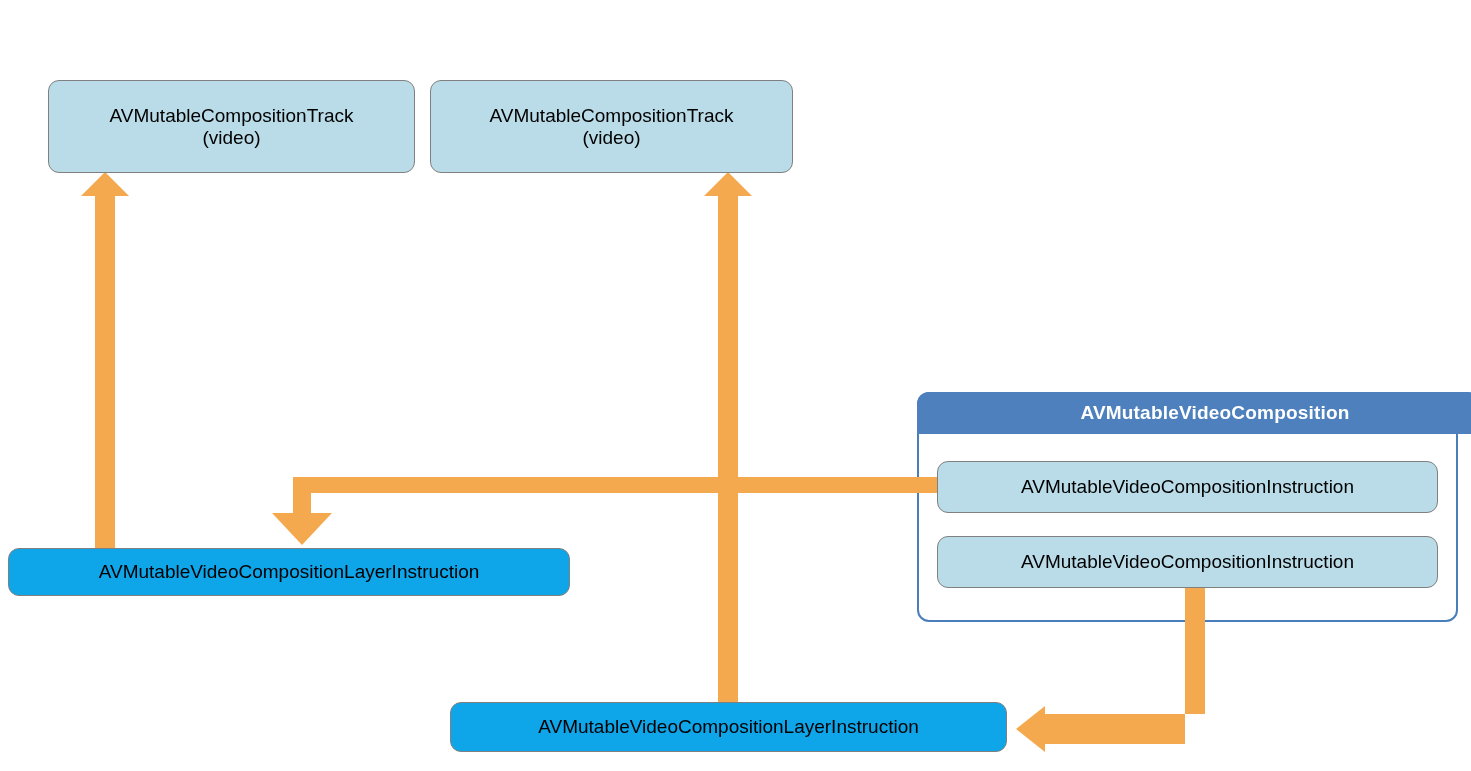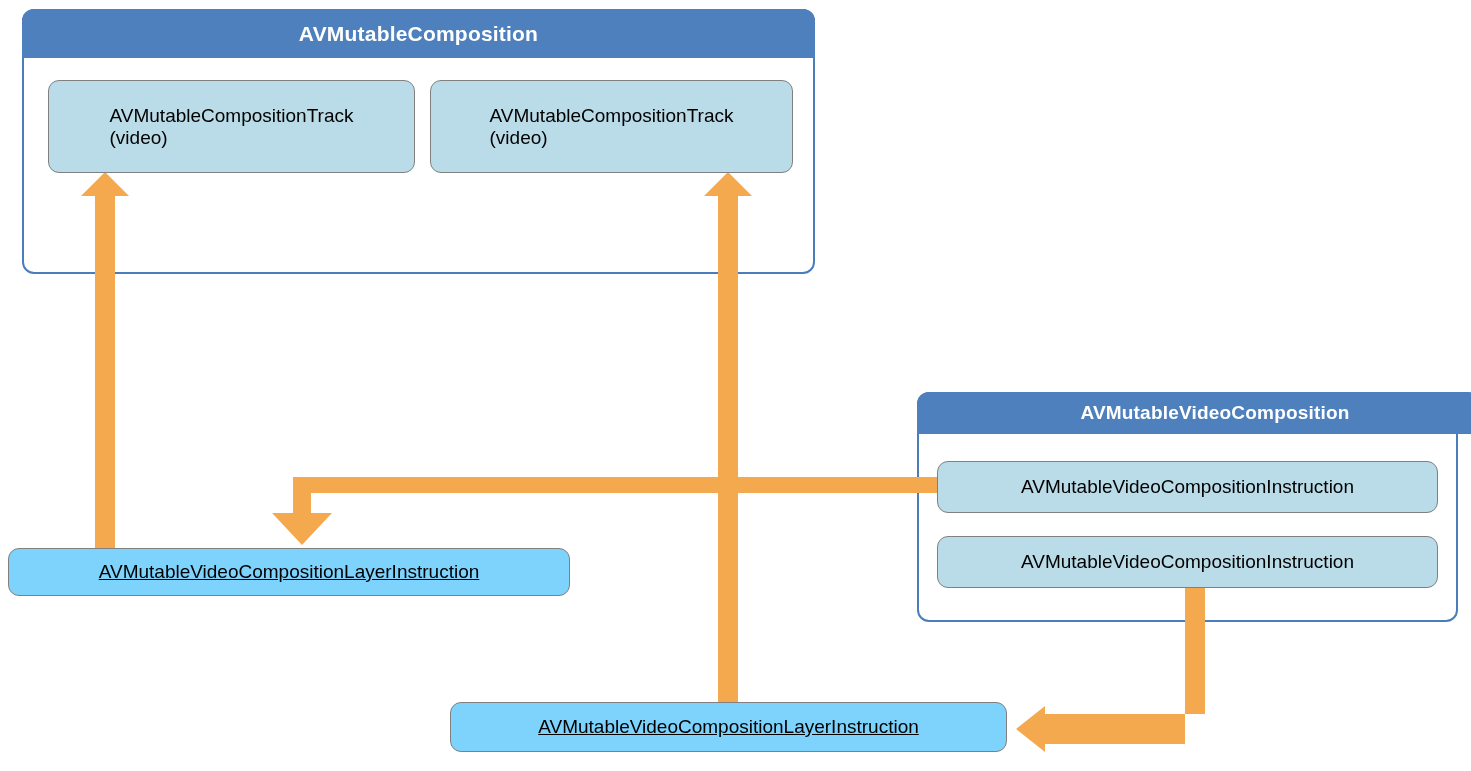--- a/index.html
+++ b/index.html
@@ -44,26 +44,27 @@
 
   
   .node {
     position: absolute;
     box-sizing: border-box;
     border: 1.5px solid #808080;
     border-radius: 11px;
     display: flex;
     align-items: center;
     justify-content: center;
+    text-align: center;
     color: #000000;
     line-height: 1.15;
     white-space: pre-line;
   }
   .node.blue { background: #B9DCE8; }
-  .node.green { background: #7dd3fc; text-decoration: underline; }
+  .node.green { background: #0ea5e9; }
 
   
   #arrows {
     position: absolute;
     left: 0; top: 0;
     width: 1471px;
     height: 771px;
     z-index: 2;
     pointer-events: none;
   }
@@ -81,23 +82,20 @@
       <path d="M 95 580 L 95 196 L 81 196 L 105 172 L 129 196 L 115 196 L 115 580 Z"></path>
 
       <path d="M 718 715 L 718 196 L 704 196 L 728 172 L 752 196 L 738 196 L 738 715 Z"></path>
 
       <path d="M 938 477 L 293 477 L 293 513 L 272 513 L 302 545 L 332 513 L 311 513 L 311 493 L 938 493 Z"></path>
 
       <path d="M 1185 588 L 1185 744 L 1045 744 L 1045 752 L 1016 729 L 1045 706 L 1045 714 L 1205 714 L 1205 588 Z"></path>
     </g>
   </svg>
 
-  <div class="panel" style="left:22px; top:9px; width:793px; height:265px;">
-    <div class="panel-title" style="width:793px; height:49px; font-size:21px;">AVMutableComposition</div>
-  </div>
 
   <div class="node blue above" style="left:48px; top:80px; width:367px; height:93px; font-size:19px;">AVMutableCompositionTrack
 (video)</div>
 
   <div class="node blue above" style="left:430px; top:80px; width:363px; height:93px; font-size:19px;">AVMutableCompositionTrack
 (video)</div>
 
 
   <div class="panel" style="left:917px; top:392px; width:541px; height:230px;">
     <div class="panel-title" style="width:564px; height:42px; font-size:19px;padding-left:32px;">AVMutableVideoComposition</div>

